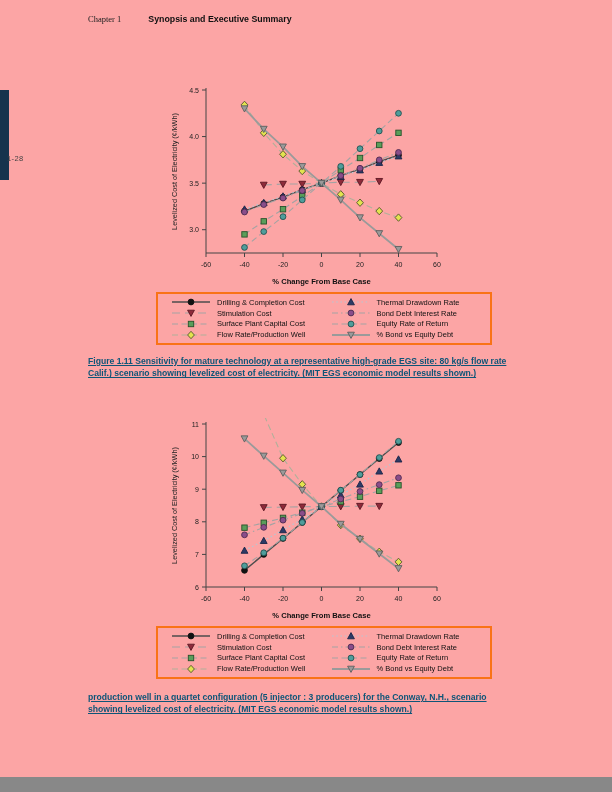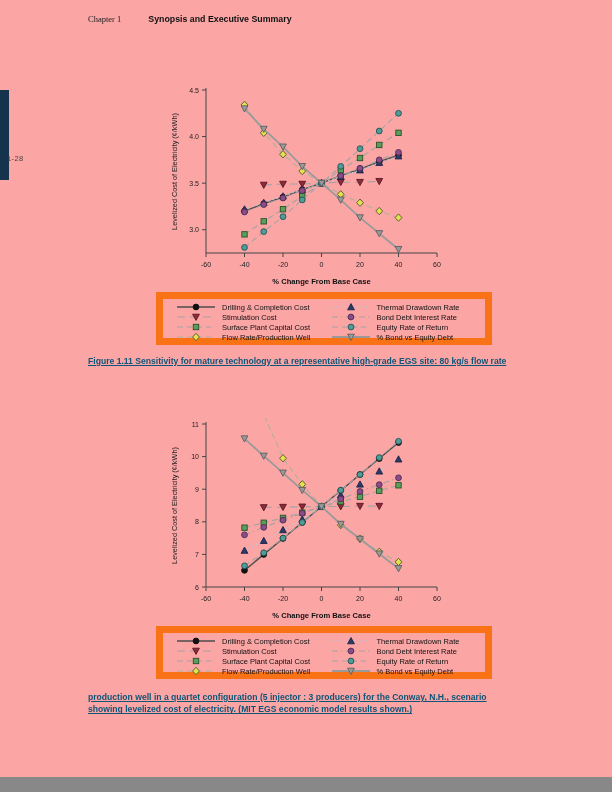--- a/index.html
+++ b/index.html
@@ -10,21 +10,21 @@
   .chapter{font-family:"Liberation Serif",serif;font-size:8.5px;color:#222;}
   .htitle{font-size:8.8px;font-weight:bold;color:#111;margin-left:18px;}
   
   .accent{position:absolute;left:0;top:90px;width:9px;height:90px;}
   .folio{position:absolute;left:7px;top:106px;font-size:7.5px;color:#444;letter-spacing:.4px;margin-top:48px;}
   
   .chart-svg{position:absolute;left:150px;width:320px;height:210px;}
   #chart-0{top:78px;}
   #chart-1{top:412px;}
   
-  .legend{position:absolute;left:156px;width:336px;height:53px;border:7px solid #f97316;
+  .legend{position:absolute;left:156px;width:336px;height:53px;border:2px solid #f97316;
           box-sizing:border-box;display:grid;grid-template-rows:repeat(4,1fr);
           grid-auto-flow:column;grid-template-columns:1fr 1fr;padding:3px 0 3px 13px;}
   #legend-0{top:292px;}
   #legend-1{top:626px;}
   .lg-row{display:flex;align-items:center;gap:6px;}
   .lg-label{font-size:7.5px;color:#111;white-space:nowrap;}
   
   .caption{position:absolute;left:88px;width:460px;font-size:8.6px;font-weight:bold;
            line-height:12.4px;color:#0e5578;}
   #caption-0{top:355px;}
@@ -210,20 +210,21 @@
       <div class="lg-row">
         <svg width="40" height="10">
           <line x1="1" y1="5" x2="39" y2="5" stroke="#9a9a9a" stroke-width="1.8"></line>
           <path d="M 20 8.4 L 23.4 2.2 L 16.6 2.2 Z" fill="#9a9a9a" stroke="#5f5f5f" stroke-width="0.9"></path>
         </svg>
         <span class="lg-label">% Bond vs Equity Debt</span>
       </div>
     </div>
   <div id="caption-0" class="caption" style="color: rgb(14, 85, 120);">
     <span>Figure 1.11 Sensitivity for mature technology at a representative high-grade EGS site: 80 kg/s flow rate</span>
+    <span>Calif.) scenario showing levelized cost of electricity. (MIT EGS economic model results shown.)</span>
   </div>
 
   <svg id="chart-1" class="chart-svg">
       <clipPath id="chart-1-clip">
         <rect x="55" y="6" width="239" height="170"></rect>
       </clipPath>
       <g stroke="#444" stroke-width="1" fill="none">
         <line x1="56" y1="10" x2="56" y2="175"></line>
         <line x1="56" y1="175" x2="287" y2="175"></line>
       </g>

